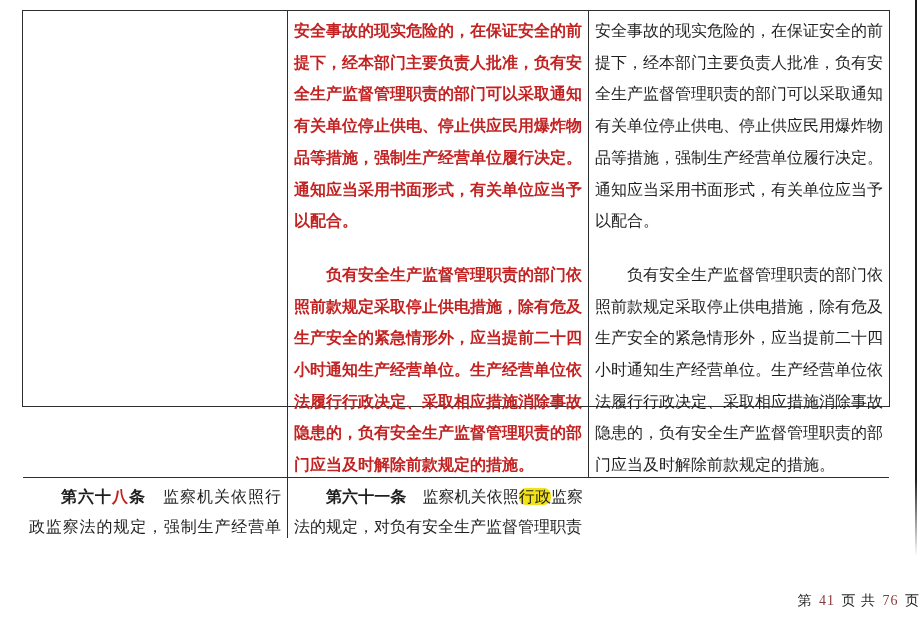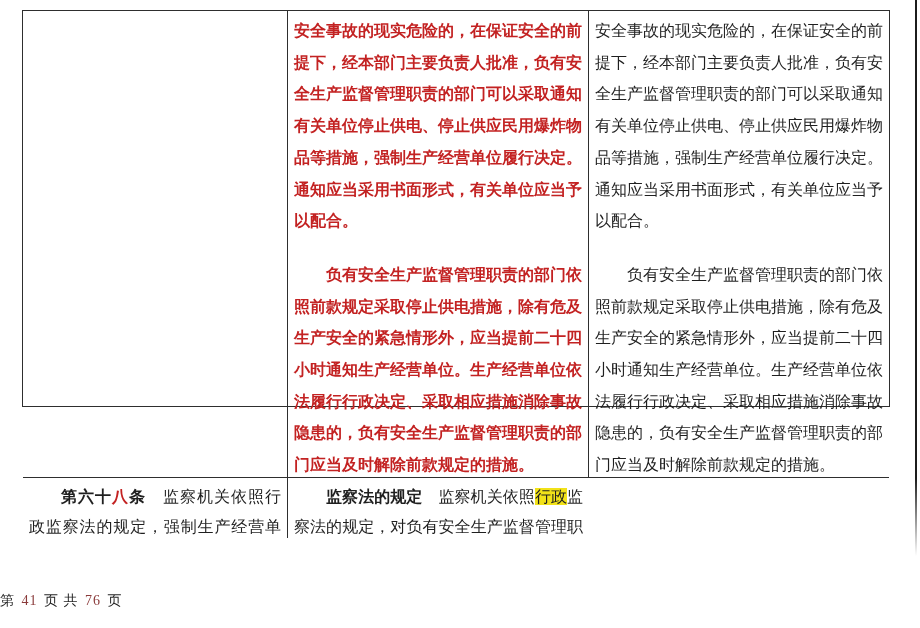--- a/index.html
+++ b/index.html
@@ -37,26 +37,26 @@
   .para.indent{text-indent:2em;}
   .para.gap{margin-top:22px;}
   .red-text .para{
     color:#c32222;
     font-family:"Liberation Sans","DejaVu Sans",sans-serif;
     font-weight:700;
   }
   .r2 .para{line-height:29.5px;}
   .art{font-weight:700;}
   .art.changed{color:#c32222;}
-  .hl{background:#f2e219;}
+  .hl{background:#f2e219;border-radius:7px;}
 
   
   .footer{
     position:absolute;left:0;top:592px;width:920px;
-    text-align:left;font-size:14px;color:#1f1f1f;
+    text-align:right;font-size:14px;color:#1f1f1f;
     letter-spacing:1px;
   }
   .footer .pagenum{color:#8a3a3a;padding:0 2px;}
 
   
   .scan-edge{
     position:absolute;top:0;right:3px;width:2px;height:556px;
     background:linear-gradient(#1c1c1c 86%,rgba(28,28,28,0));
   }
 </style>
@@ -81,21 +81,21 @@
 
 
     <div class="cell c2 r2 bR">
       <p class="para indent">
         <span class="art">第六十</span><span class="art changed">八</span><span class="art">条</span><span>　监察机关依照行政监察法的规定，强制生产经营单位履行决定</span>
       </p>
     </div>
 
     <div class="cell c3 r2">
       <p class="para indent">
-        <span class="art">监察法的规定</span><span>　监察机关依照</span><span class="hl">行政</span><span>监察法的规定，对负有安全生产监督管理职责</span>
+        <span class="art">第六十一条</span><span>　监察机关依照</span><span class="hl">行政</span><span>监察法的规定，对负有安全生产监督管理职责</span>
       </p>
     </div>
 
   </div>
 
   <div class="scan-edge"></div>
 
   <div class="footer">
     <span>第 </span><span class="pagenum">41</span><span> 页 共 </span><span class="pagenum">76</span><span> 页</span>
   </div>

